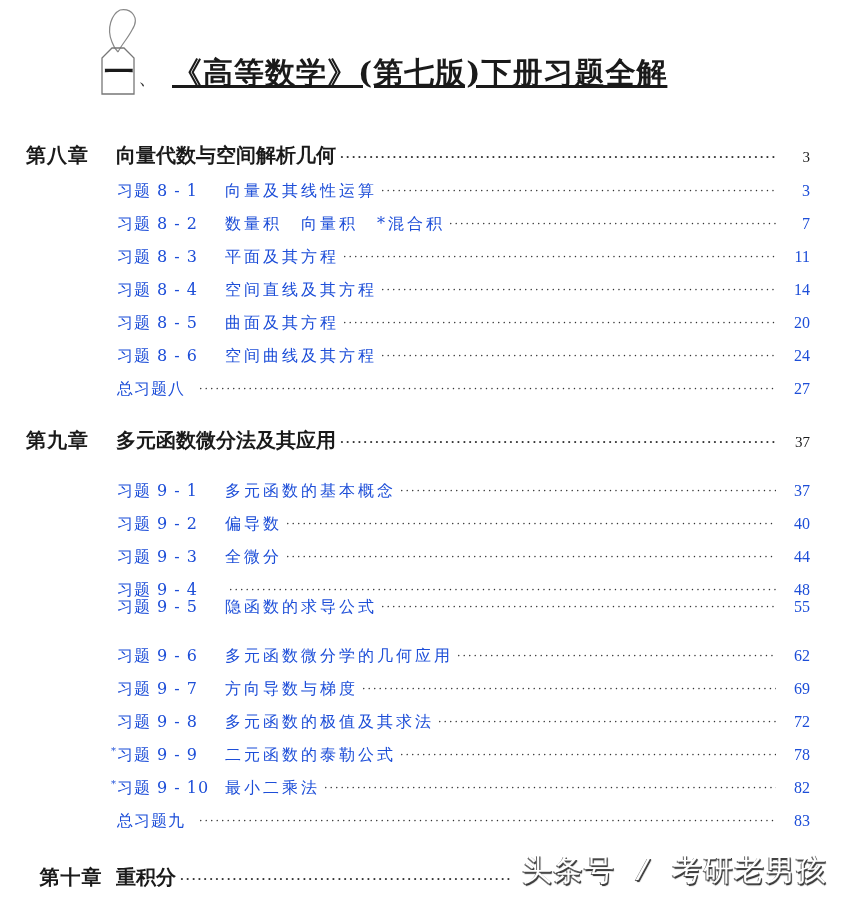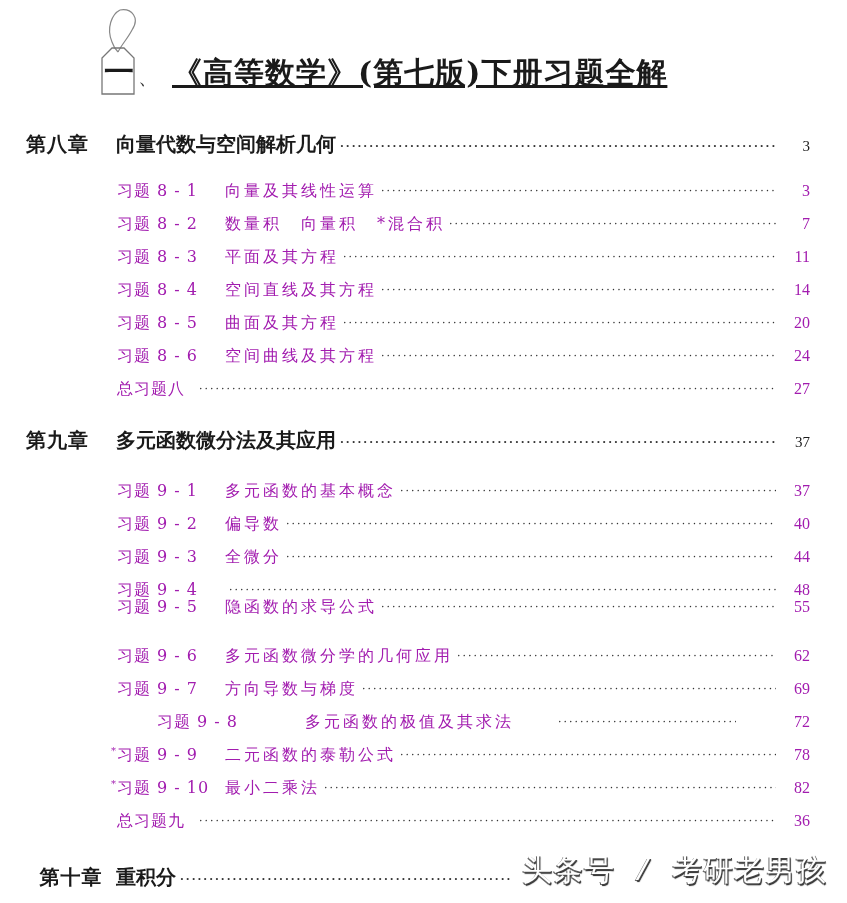--- a/index.html
+++ b/index.html
@@ -92,21 +92,21 @@
       letter-spacing: 1px;
     }
     .chapter .page {
       font-size: 15px;
       font-weight: normal;
     }
     .section {
       left: 104px;
       width: 706px;
       font-size: 16px;
-      color: #a21caf;
+      color: #1d4ed8;
     }
     .section .star {
       display: inline-block;
       width: 12px;
       font-size: 10px;
       position: relative;
       top: -6px;
       text-align: right;
       padding-right: 1px;
     }
@@ -139,21 +139,21 @@
   <path d="M28 2 C 40 0, 48 10, 40 22 C 36 30, 30 36, 26 44" fill="none" stroke="#888" stroke-width="1.2"></path>
   <path d="M28 2 C 20 6, 14 20, 20 34 C 22 40, 26 44, 26 44" fill="none" stroke="#888" stroke-width="1.2"></path>
   <path d="M12 56 L18 50 L22 46 L34 46 L38 50 L44 56 L44 92 L12 92 Z" transform="translate(-2,-6)" fill="none" stroke="#777" stroke-width="1.3"></path>
 </svg>
 <div class="title-num">一</div>
 <div class="title-sep">、</div>
 <div class="title-text">《高等数学》(第七版)下册习题全解</div>
 
 <div class="toc">
 
-  <div class="row chapter" style="top:131px;justify-content:flex-end;">
+  <div class="row chapter" style="top:142px;justify-content:flex-end;">
     <span class="ch-num">第八章</span>
     <span class="ch-title">向量代数与空间解析几何</span>
     <span class="leader"></span>
     <span class="page">3</span>
   </div>
 
   <div class="row section" style="top:181px;">
     <span class="star"></span>
     <span class="sec-num">习题 8 - 1</span>
     <span class="sec-title">向量及其线性运算</span>
@@ -251,21 +251,21 @@
     <span class="leader"></span>
     <span class="page">62</span>
   </div>
   <div class="row section" style="top:679px;">
     <span class="star"></span>
     <span class="sec-num">习题 9 - 7</span>
     <span class="sec-title">方向导数与梯度</span>
     <span class="leader"></span>
     <span class="page">69</span>
   </div>
-  <div class="row section" style="top:712px;gap:40px;">
+  <div class="row section" style="top:712px;">
     <span class="star"></span>
     <span class="sec-num">习题 9 - 8</span>
     <span class="sec-title">多元函数的极值及其求法</span>
     <span class="leader"></span>
     <span class="page">72</span>
   </div>
   <div class="row section" style="top:745px;">
     <span class="star">*</span>
     <span class="sec-num">习题 9 - 9</span>
     <span class="sec-title">二元函数的泰勒公式</span>
@@ -277,21 +277,21 @@
     <span class="sec-num">习题 9 - 10</span>
     <span class="sec-title">最小二乘法</span>
     <span class="leader"></span>
     <span class="page">82</span>
   </div>
   <div class="row section" style="top:811px;">
     <span class="star"></span>
     <span class="sec-num" style="width:auto;margin-right:10px;">总习题九</span>
     <span class="sec-title"></span>
     <span class="leader"></span>
-    <span class="page">36</span>
+    <span class="page">83</span>
   </div>
 
   <div class="row chapter" style="top:864px; width:520px;text-align:center;">
     <span class="ch-num">第十章</span>
     <span class="ch-title">重积分</span>
     <span class="leader"></span>
     <span class="page"></span>
   </div>
 </div>
 

